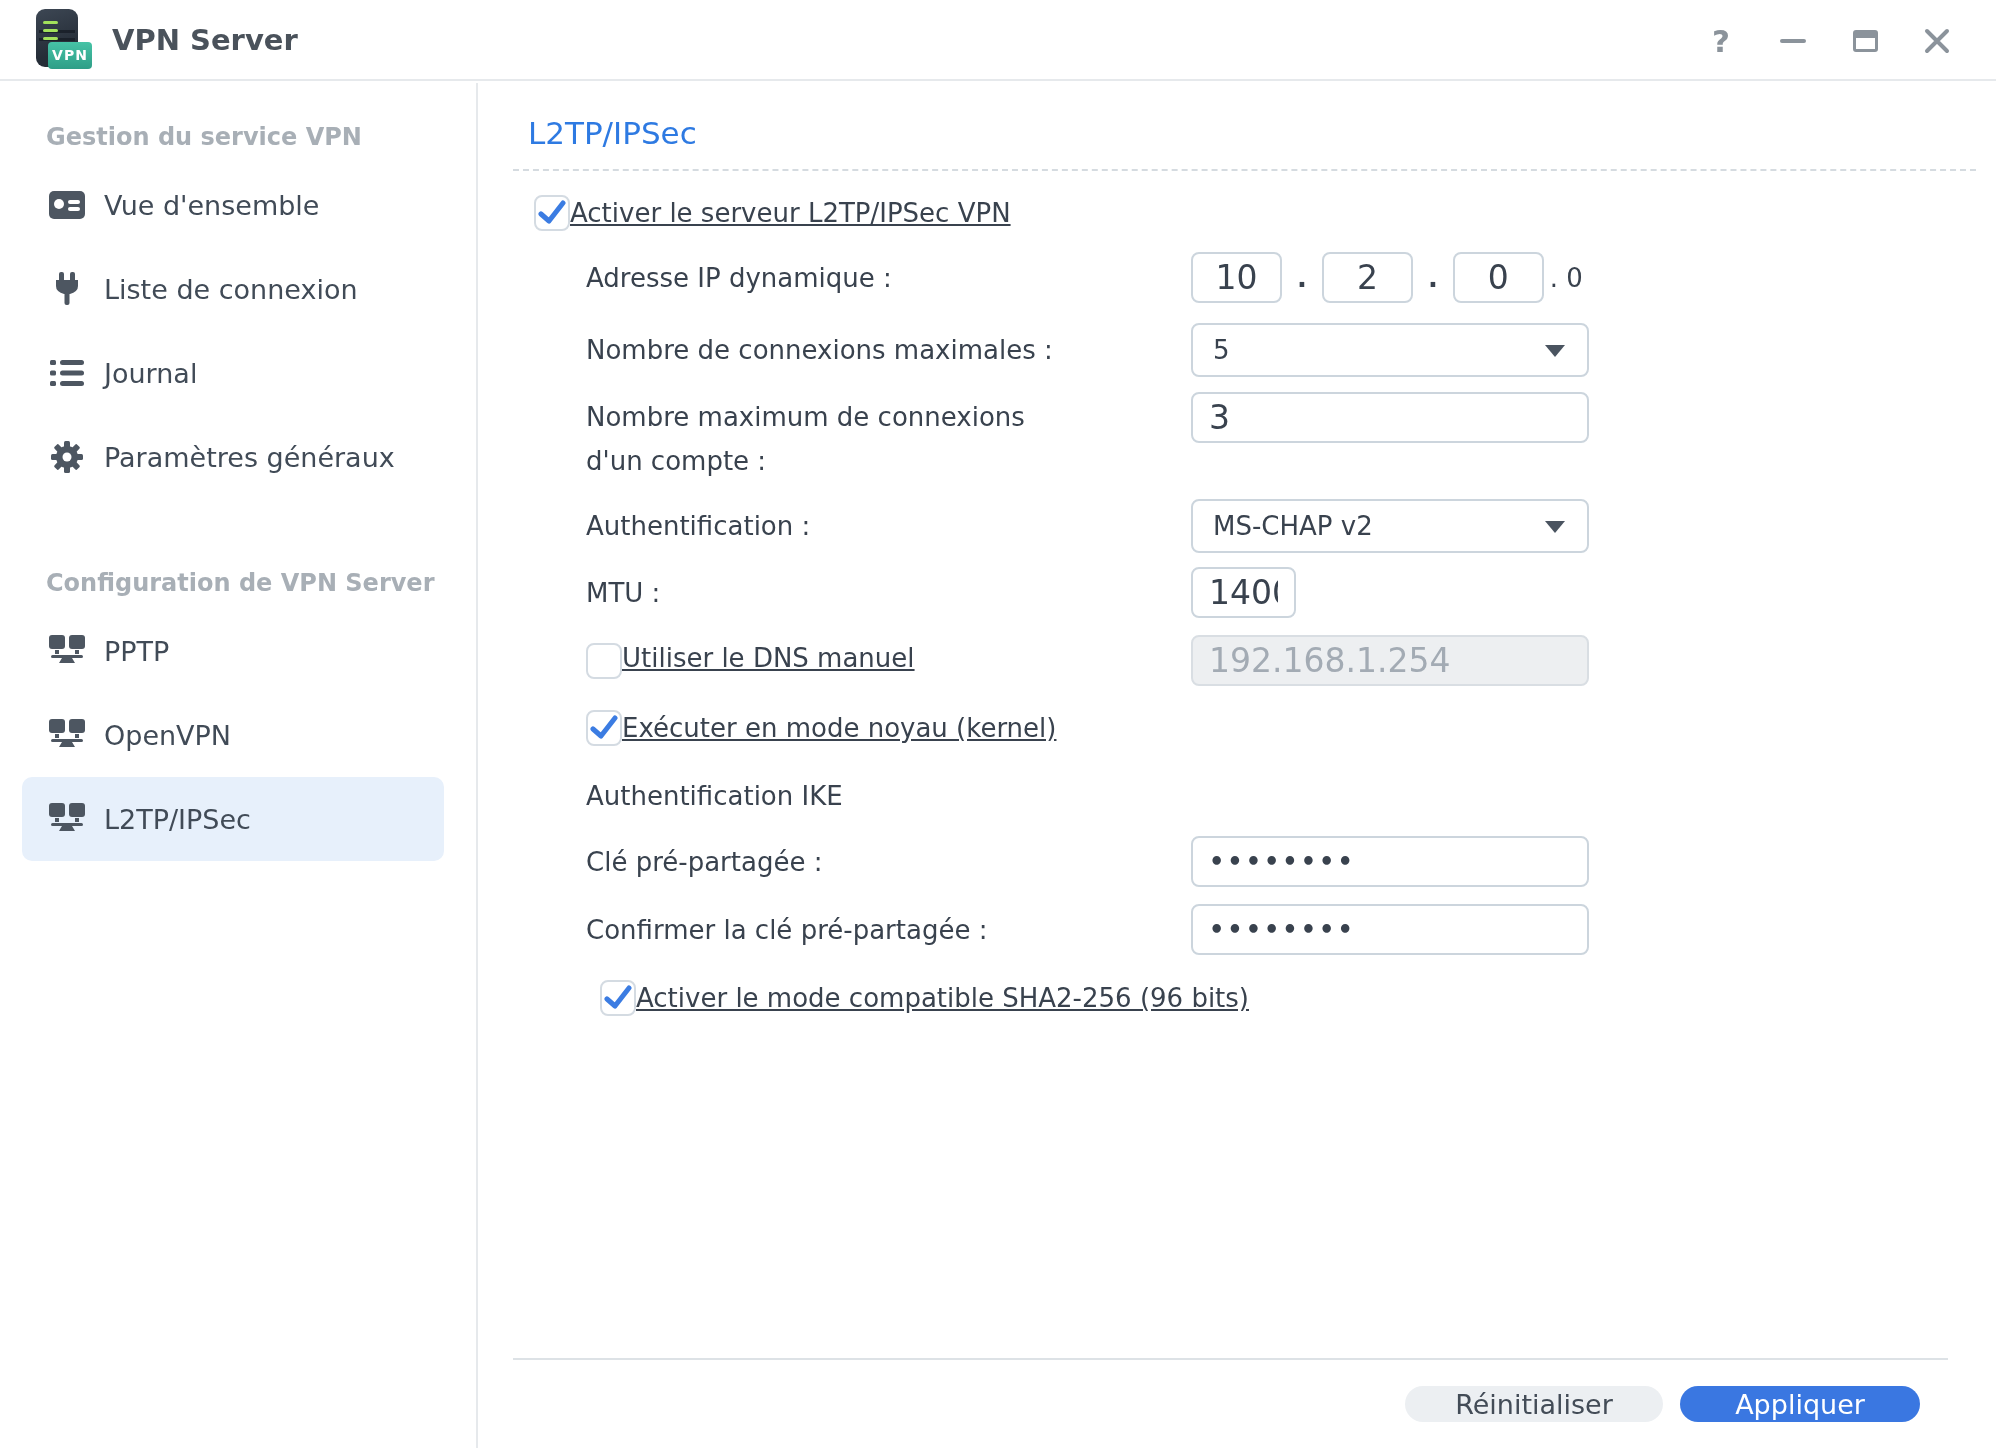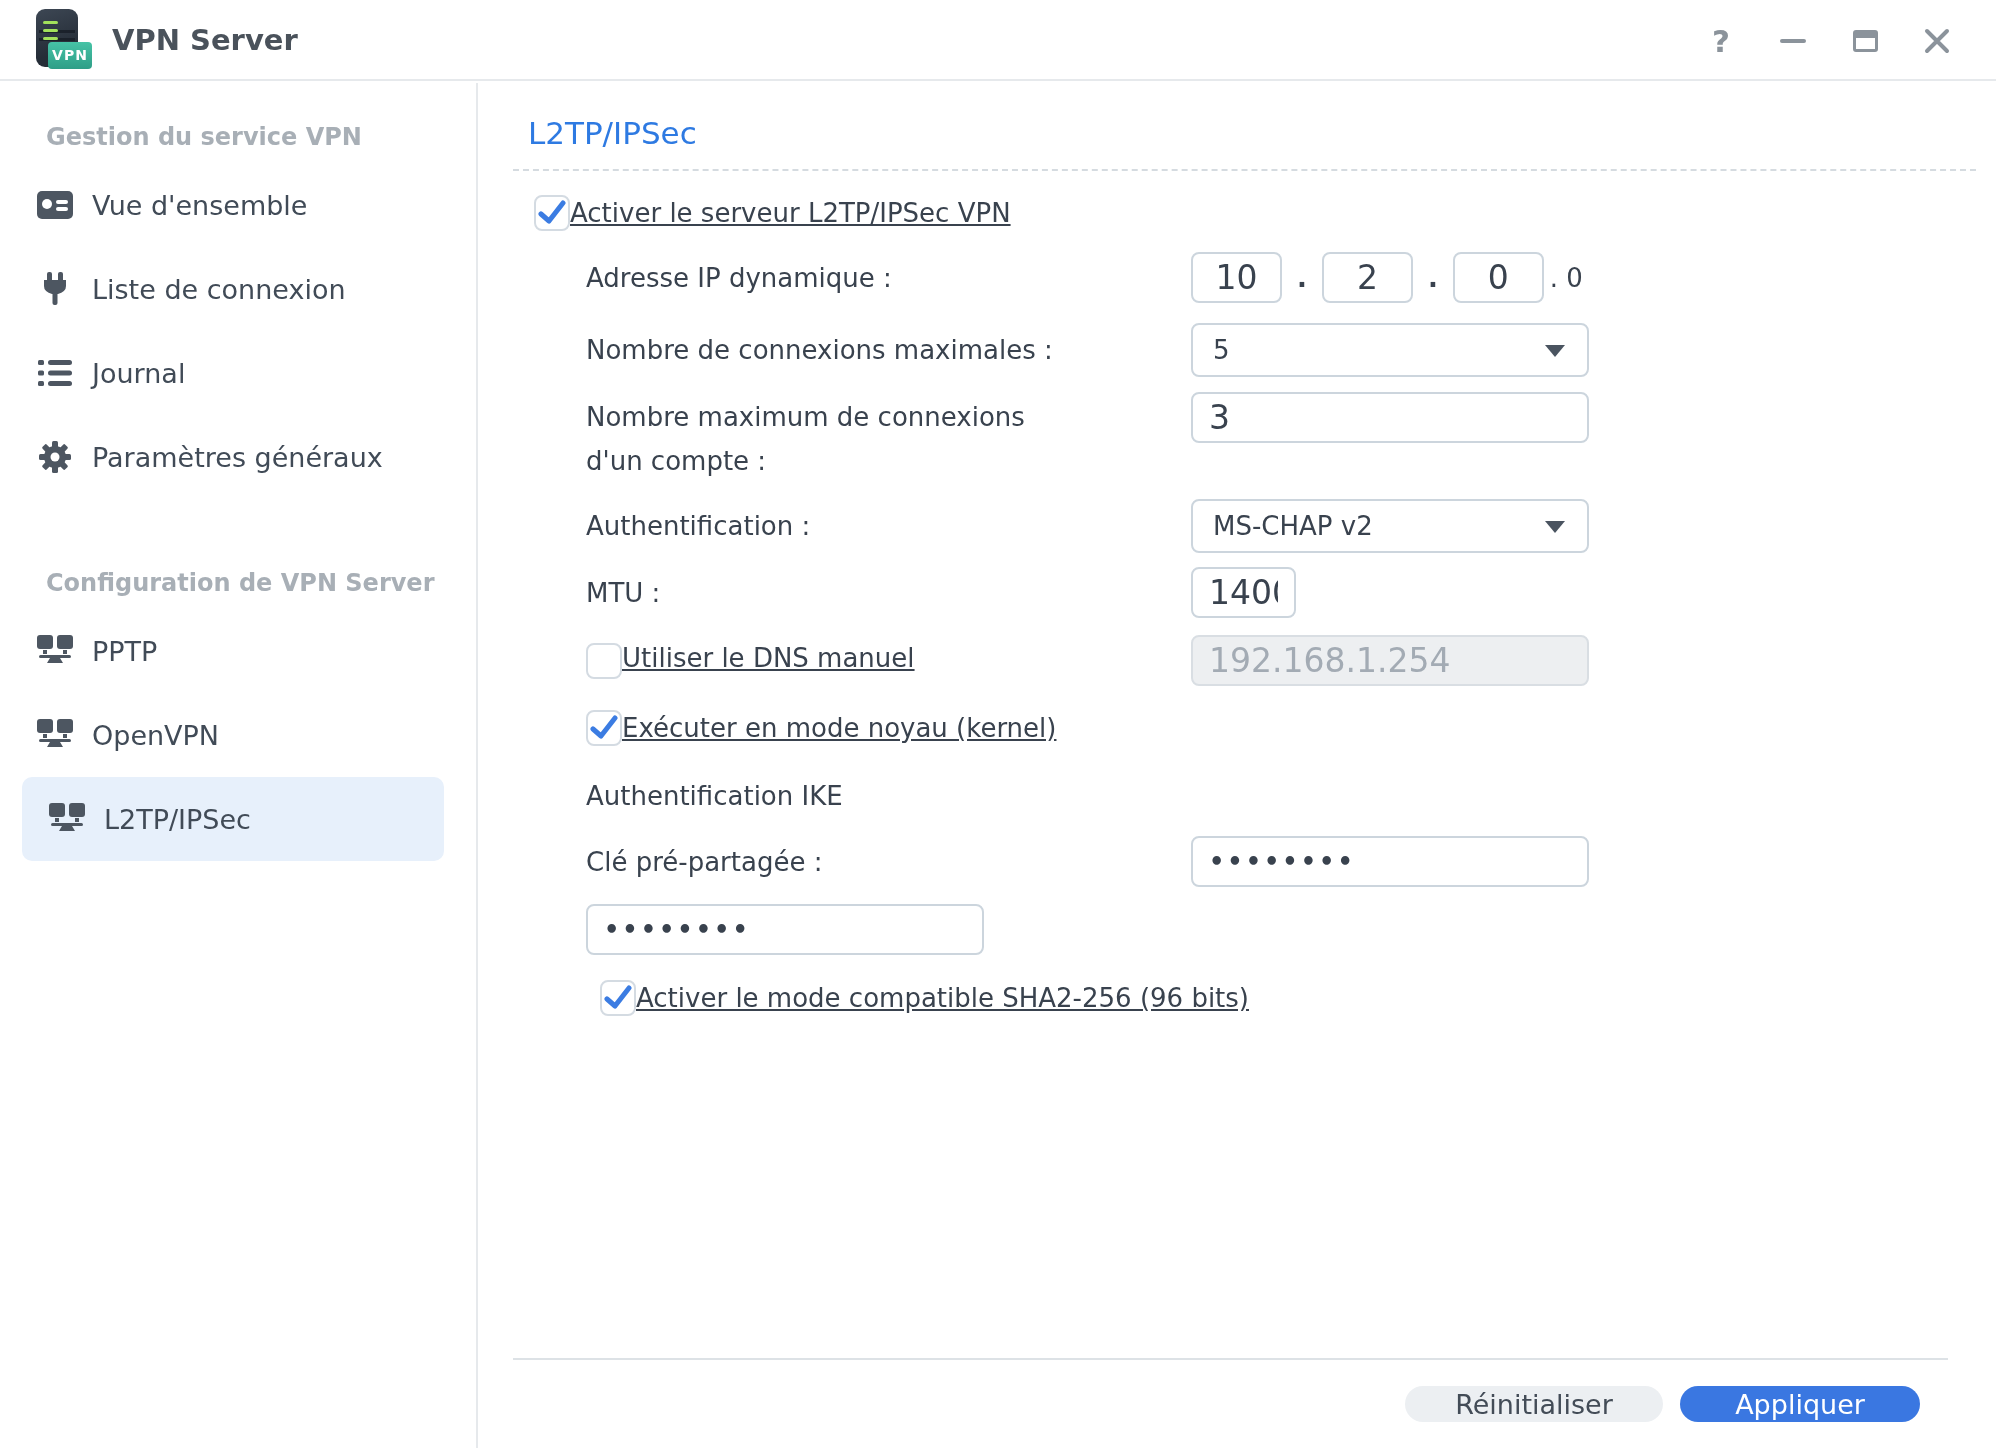--- a/index.html
+++ b/index.html
@@ -46,21 +46,21 @@
   .sidebar {
     position:absolute; top:83px; left:0; width:478px; height:1365px;
     background:#fff; border-right:2px solid #e6e9ec;
   }
   .side-section-title {
     margin:40px 0 0 46px; font-size:24px; font-weight:bold; color:#a8afb6;
   }
   .side-list { margin-top:12px; }
   .side-item {
     height:84px; display:flex; align-items:center; cursor:pointer;
-    padding-left:36px;
+    padding-left:48px;
   }
   .side-item .sicon { width:38px; display:flex; justify-content:center; flex:none; }
   .side-item .slabel { margin-left:18px; font-size:27px; color:#414b57; white-space:nowrap; }
   .side-item.selected {
     margin-left:22px; margin-right:32px; padding-left:26px;
     background:#e7f0fb; border-radius:10px;
   }
   .gap-between-sections { height:30px; }
   svg.si { fill:#4d5661; }
 
@@ -322,20 +322,21 @@
   </div>
 
   <div class="section-label" style="top:698px; left:106px;">Authentification IKE</div>
 
   <div class="row" style="top:753px; left:106px; height:51px;">
     <span class="lbl">Clé pré-partagée :</span>
     <input class="ti pwd" value="••••••••" style="">
   </div>
 
   <div class="row" style="top:821px; left:106px; height:51px;">
+    <span class="lbl">Confirmer la clé pré-partagée :</span>
     <input class="ti pwd" value="••••••••" style="">
   </div>
 
   <div class="row" style="top:897px; left:120px;">
     <div class="cb">
       <svg width="28" height="26" viewBox="0 0 28 26">
           <polyline points="3,14 11,21 25,3" fill="none" stroke="#3b7ce2" stroke-width="5" stroke-linecap="round" stroke-linejoin="round"></polyline>
         </svg>
     </div>
     <span class="cb-label">Activer le mode compatible SHA2-256 (96 bits)</span>

